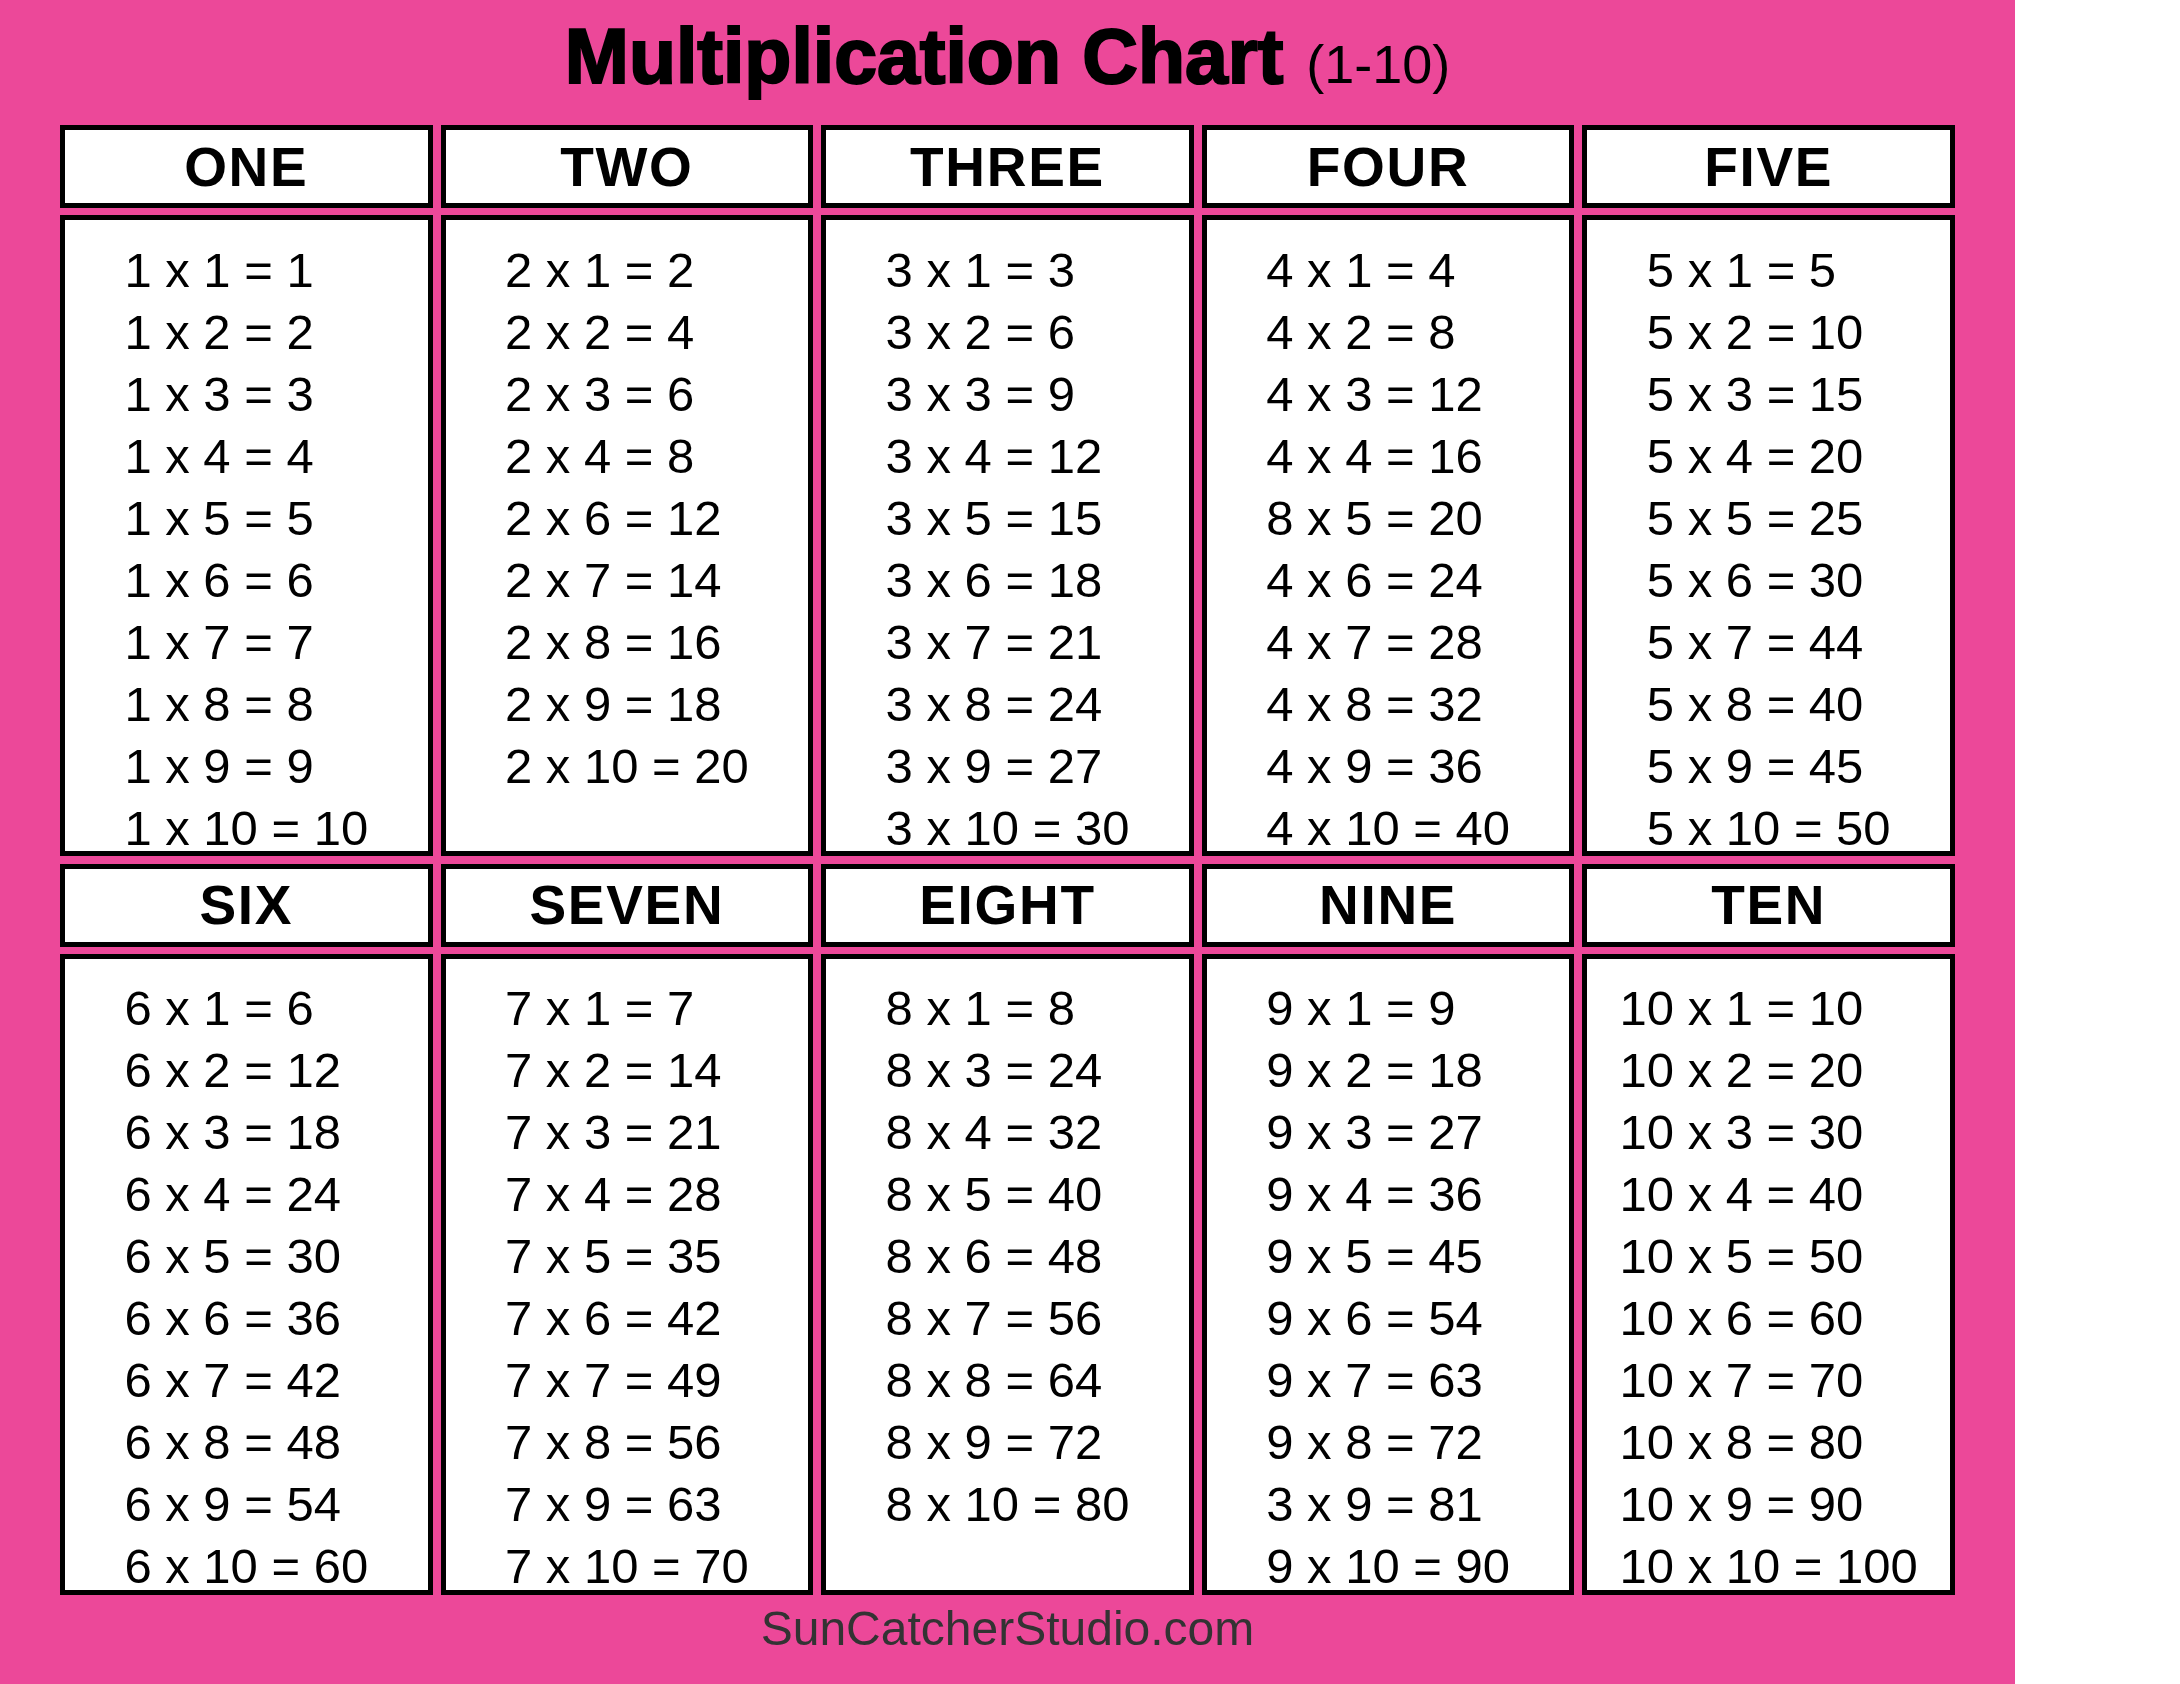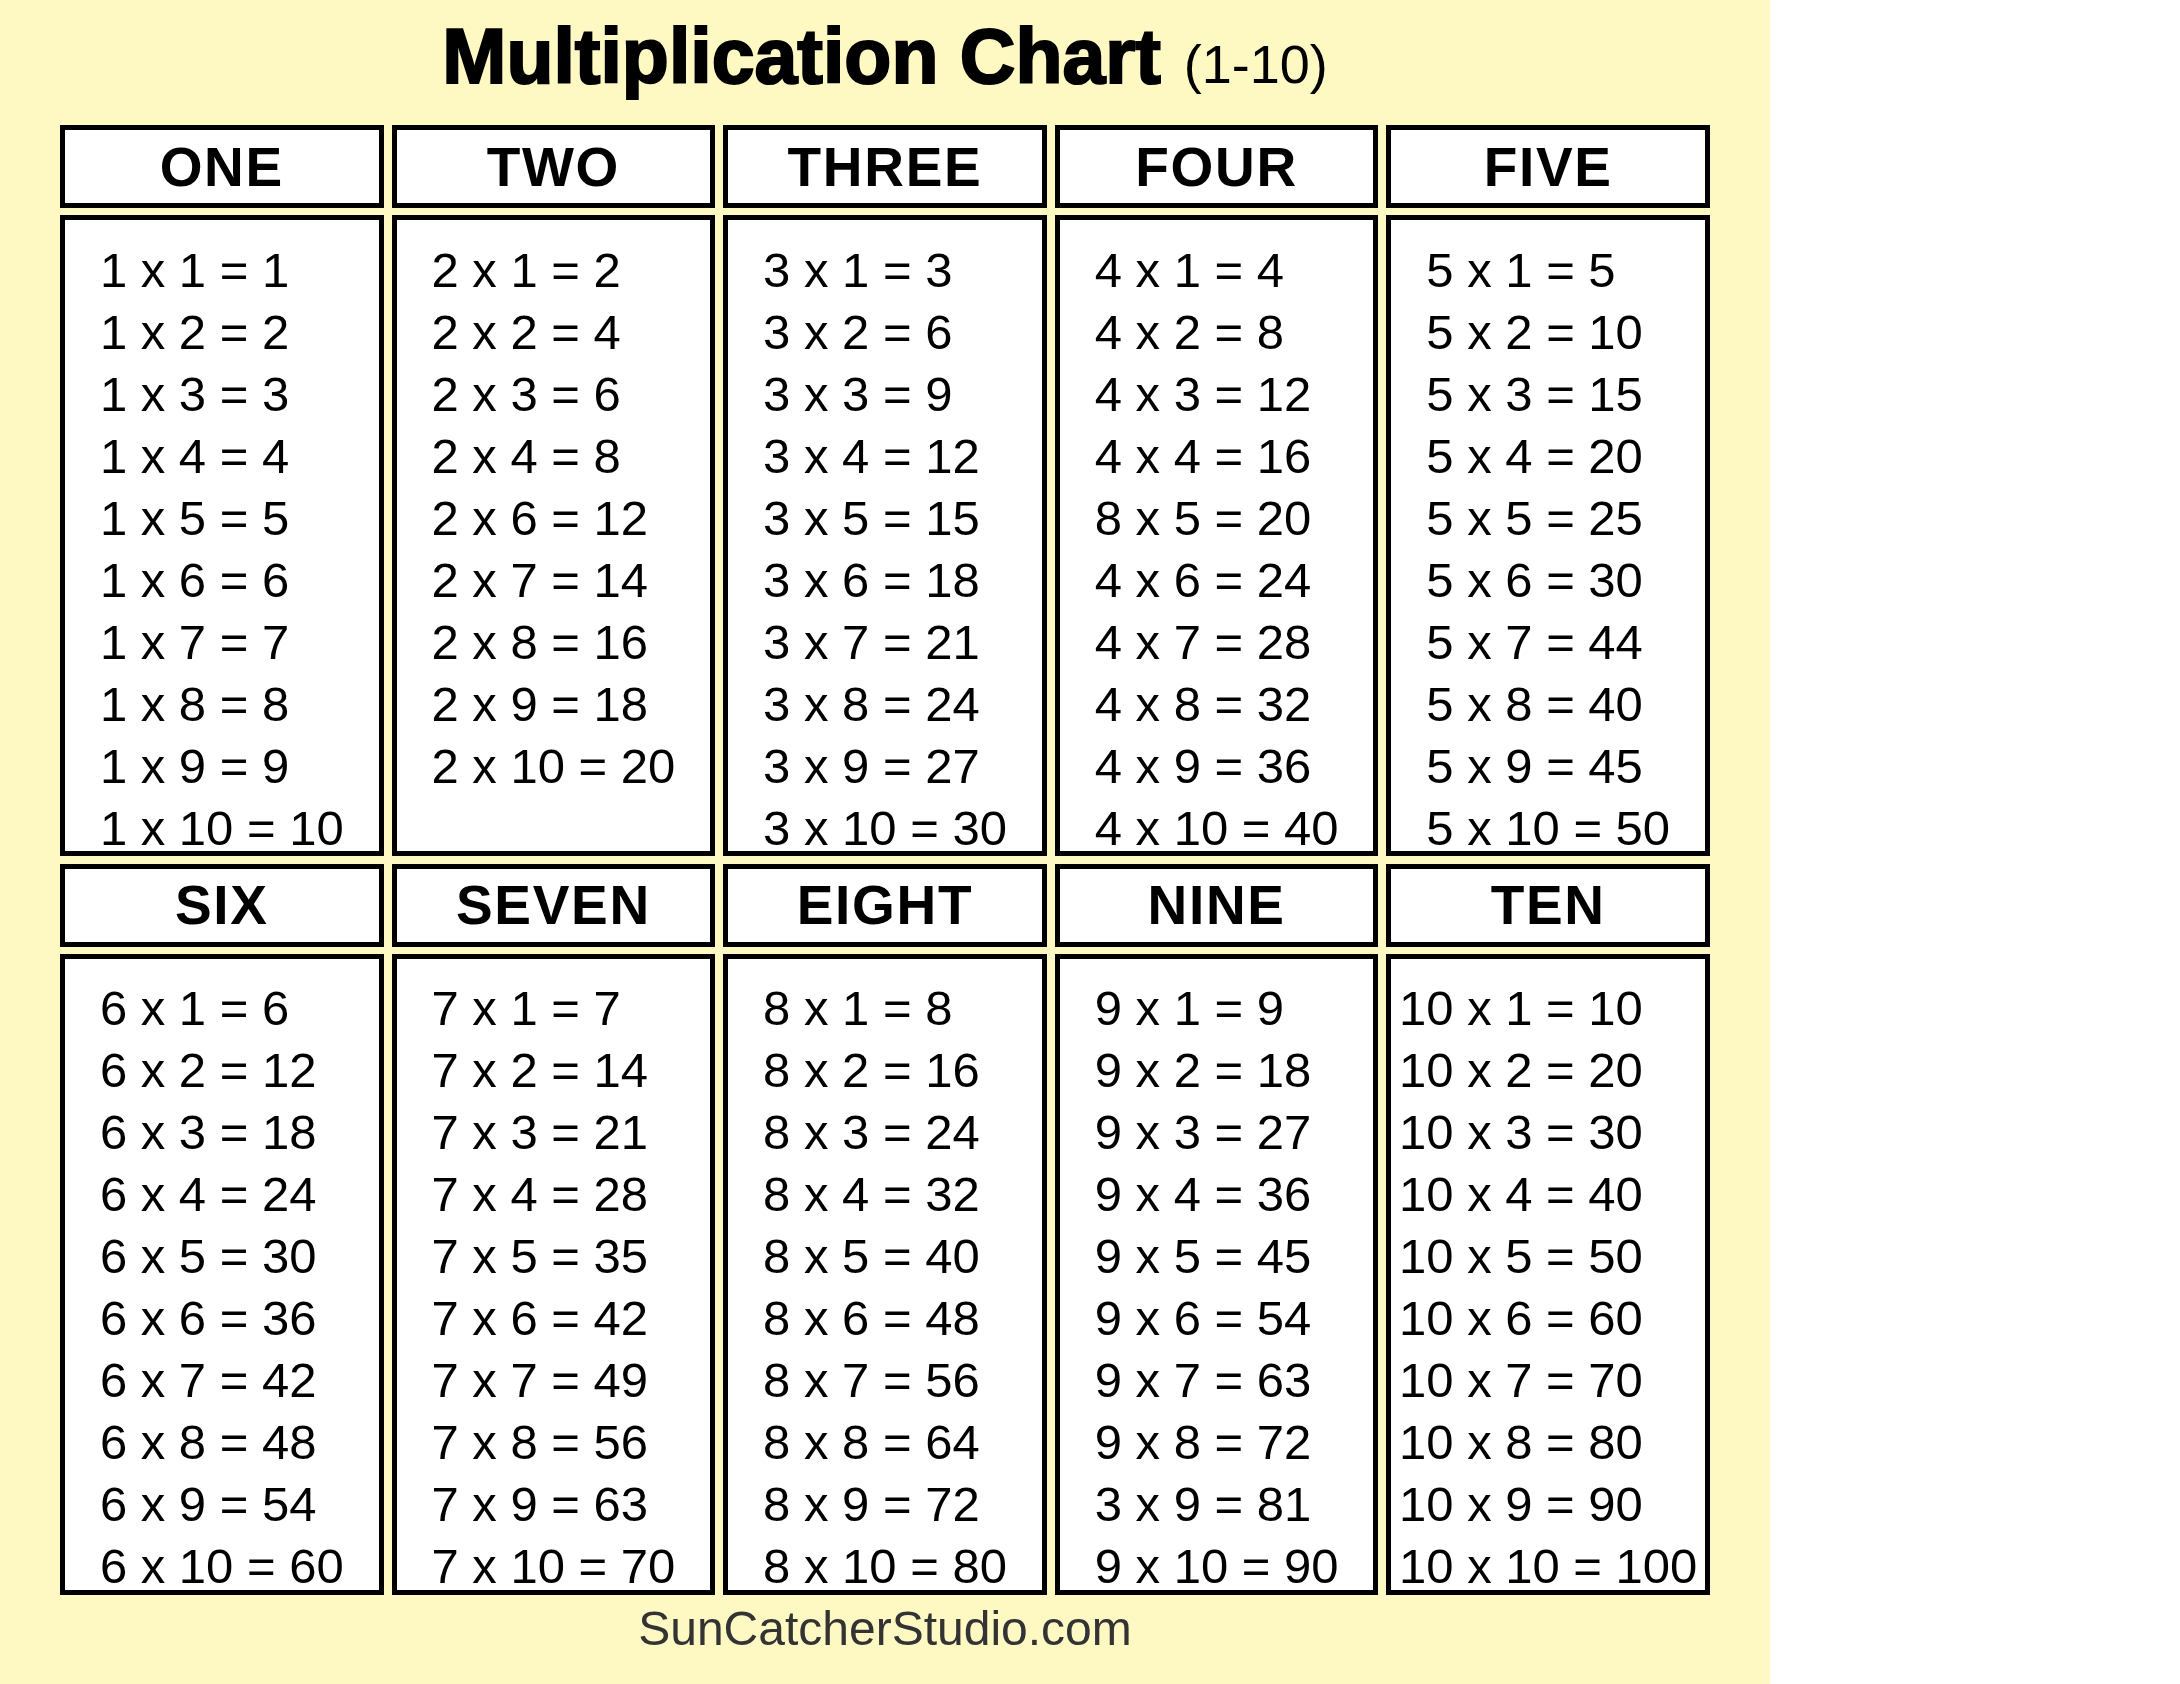--- a/index.html
+++ b/index.html
@@ -4,23 +4,23 @@
 <style>
   html, body {
     margin: 0;
     padding: 0;
     background: #ffffff;
     font-family: "Liberation Sans", "DejaVu Sans", sans-serif;
     color: #000000;
   }
   .page {
     position: relative;
-    width: 1770px;
+    width: 2015px;
     height: 1685px;
-    background: #fef9c3;
+    background: #ec4899;
     overflow: hidden;
   }
   .title-row {
     padding-top: 12px;
     height: 92px;
     text-align: center;
     white-space: nowrap;
     line-height: 89px;
   }
   .main-title {
@@ -234,21 +234,20 @@
       </div>
     </div>
 
     <div class="card">
       <div class="card-header">
         <span>EIGHT</span>
       </div>
       <div class="card-body">
         <div class="facts">
             <div class="fact-line">8 x 1 = 8</div>
-            <div class="fact-line">8 x 2 = 16</div>
             <div class="fact-line">8 x 3 = 24</div>
             <div class="fact-line">8 x 4 = 32</div>
             <div class="fact-line">8 x 5 = 40</div>
             <div class="fact-line">8 x 6 = 48</div>
             <div class="fact-line">8 x 7 = 56</div>
             <div class="fact-line">8 x 8 = 64</div>
             <div class="fact-line">8 x 9 = 72</div>
             <div class="fact-line">8 x 10 = 80</div>
           </div>
       </div>

